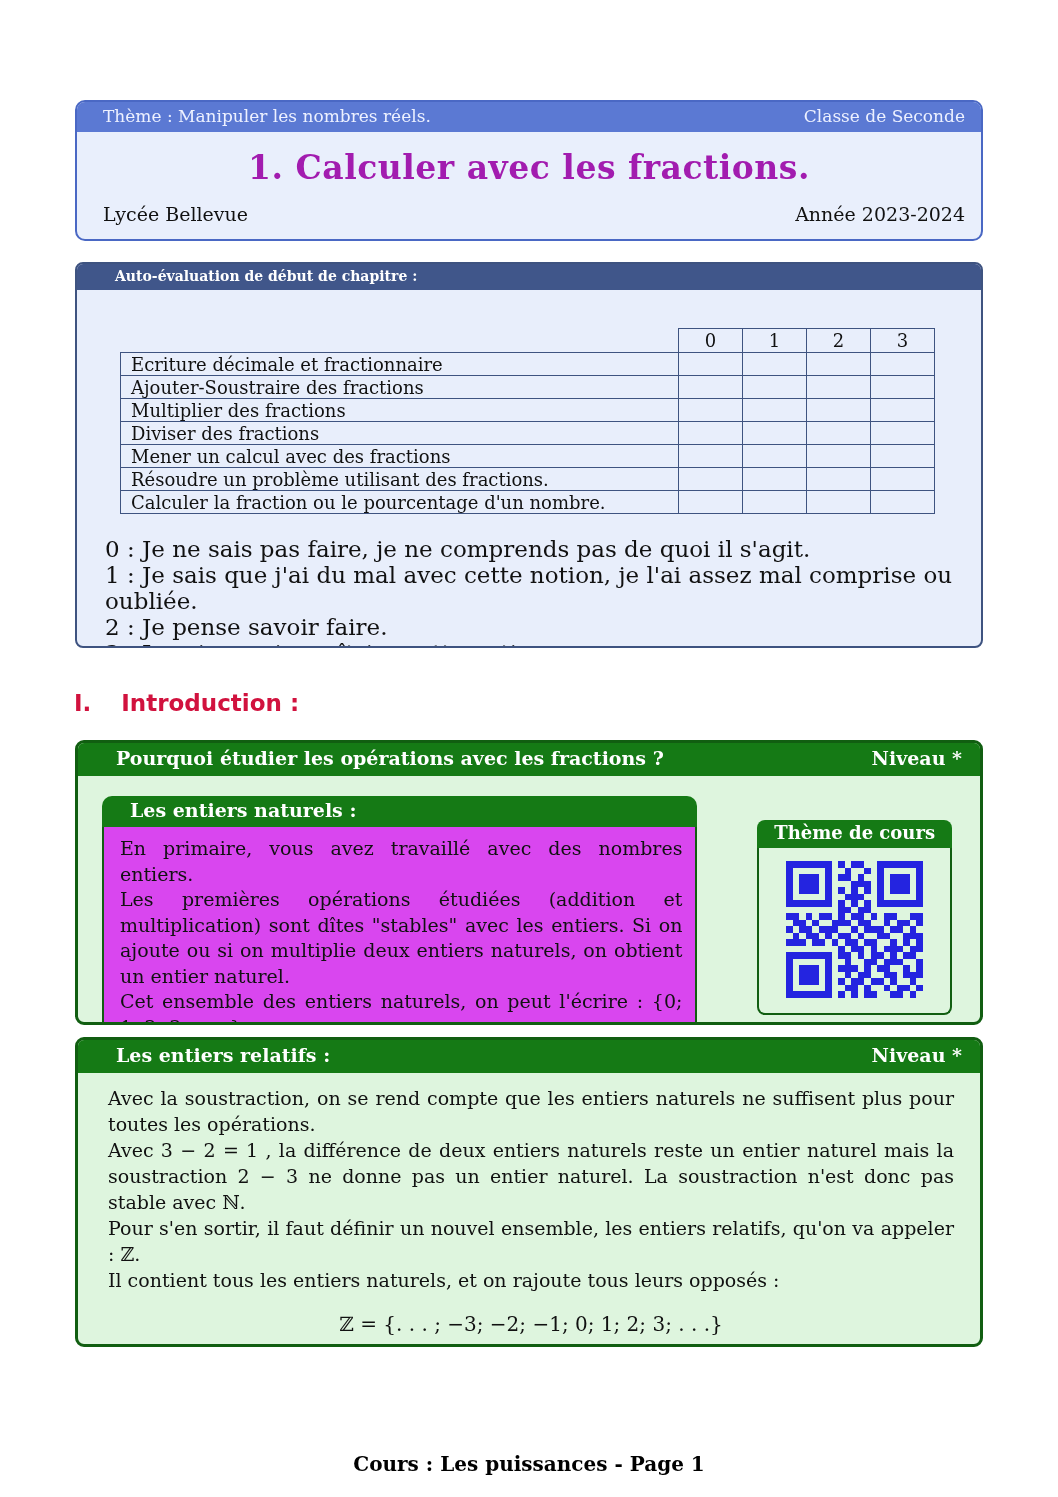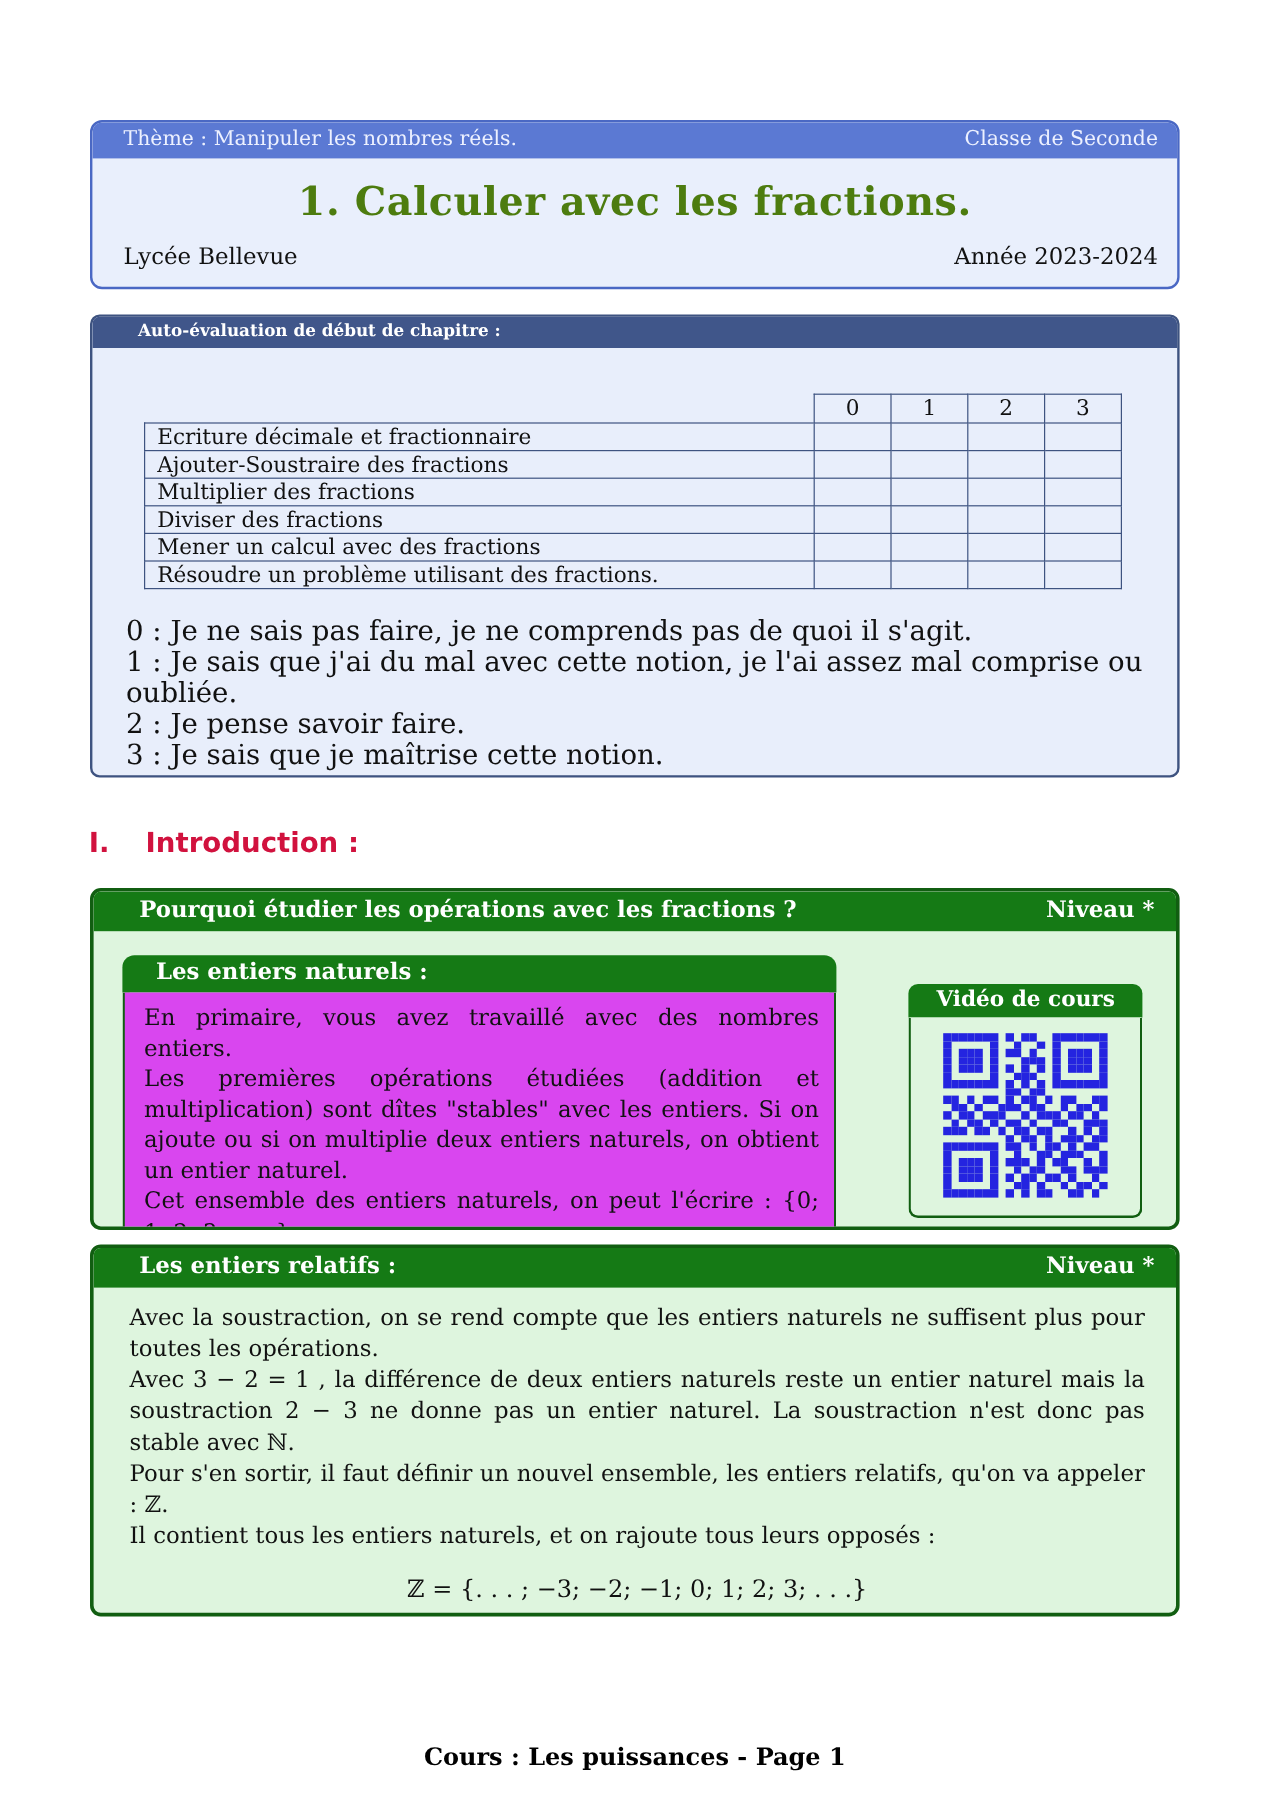--- a/index.html
+++ b/index.html
@@ -5,21 +5,21 @@
   html,body{margin:0;padding:0;background:#ffffff;}
   body{width:1058px;height:1497px;font-family:"DejaVu Serif","Liberation Serif",serif;color:#111;}
   .page{position:relative;width:1058px;height:1497px;overflow:hidden;background:#ffffff;}
 
   
   .titlebox{position:absolute;left:75px;top:100px;width:908px;box-sizing:border-box;
     border:2px solid #4a68c4;border-radius:10px;background:#e9effc;overflow:hidden;}
   .titlebox-header{background:#5b79d3;color:#edf1ff;display:flex;justify-content:space-between;
     align-items:center;padding:4px 16px 6px 26px;font-size:17px;}
   .titlebox-title{text-align:center;font-size:33px;font-weight:bold;letter-spacing:.5px;
-    padding:16px 0 4px;color:#4d7c0f;}
+    padding:16px 0 4px;color:#a21caf;}
   .titlebox-meta{display:flex;justify-content:space-between;padding:12px 16px 14px 26px;font-size:19px;gap:36px;}
 
   
   .autoeval{position:absolute;left:75px;top:262px;width:908px;height:386px;box-sizing:border-box;
     border:2px solid #3e5380;border-radius:8px;background:#e8eefb;overflow:hidden;}
   .autoeval-header{background:#40568a;color:#ffffff;font-weight:bold;font-size:14px;
     padding:4px 0 6px 38px;}
   table.skills{border-collapse:collapse;margin:38px 0 0 43px;}
   table.skills td{border:1.5px solid #3e5380;height:23px;font-size:18px;box-sizing:border-box;}
   table.skills td.name{width:558px;padding:0 0 0 10px;}
@@ -124,20 +124,27 @@
       </tr>
       <tr>
         <td class="name">Mener un calcul avec des fractions</td>
         <td class="mark"></td>
         <td class="mark"></td>
         <td class="mark"></td>
         <td class="mark"></td>
       </tr>
       <tr>
         <td class="name">Résoudre un problème utilisant des fractions.</td>
+        <td class="mark"></td>
+        <td class="mark"></td>
+        <td class="mark"></td>
+        <td class="mark"></td>
+      </tr>
+      <tr>
+        <td class="name">Calculer la fraction ou le pourcentage d'un nombre.</td>
         <td class="mark"></td>
         <td class="mark"></td>
         <td class="mark"></td>
         <td class="mark"></td>
       </tr>
     </tbody>
       </table>
 
     <div class="legend">
       <p>0 : Je ne sais pas faire, je ne comprends pas de quoi il s'agit.</p>
@@ -160,21 +167,21 @@
       <div class="natbox">
         <div class="natbox-header">Les entiers naturels :</div>
         <div class="natbox-body">
           <p>En primaire, vous avez travaillé avec des nombres entiers.</p>
           <p>Les premières opérations étudiées (addition et multiplication) sont dîtes "stables" avec les entiers. Si on ajoute ou si on multiplie deux entiers naturels, on obtient un entier naturel.</p>
           <p>Cet ensemble des entiers naturels, on peut l'écrire : {0; 1; 2; 3; . . . }</p>
           <p>comme au collège, mais à partir du lycée, on lui donnera un nom : ℕ.</p>
         </div>
       </div>
       <div class="videobox">
-        <div class="video-header">Vidéo de cours</div>
+        <div class="video-header">Thème de cours</div>
         <div class="video-body">
           <div class="qr">
               <div class="on"></div>
               <div class="on"></div>
               <div class="on"></div>
               <div class="on"></div>
               <div class="on"></div>
               <div class="on"></div>
               <div class="on"></div>
               <div></div>

